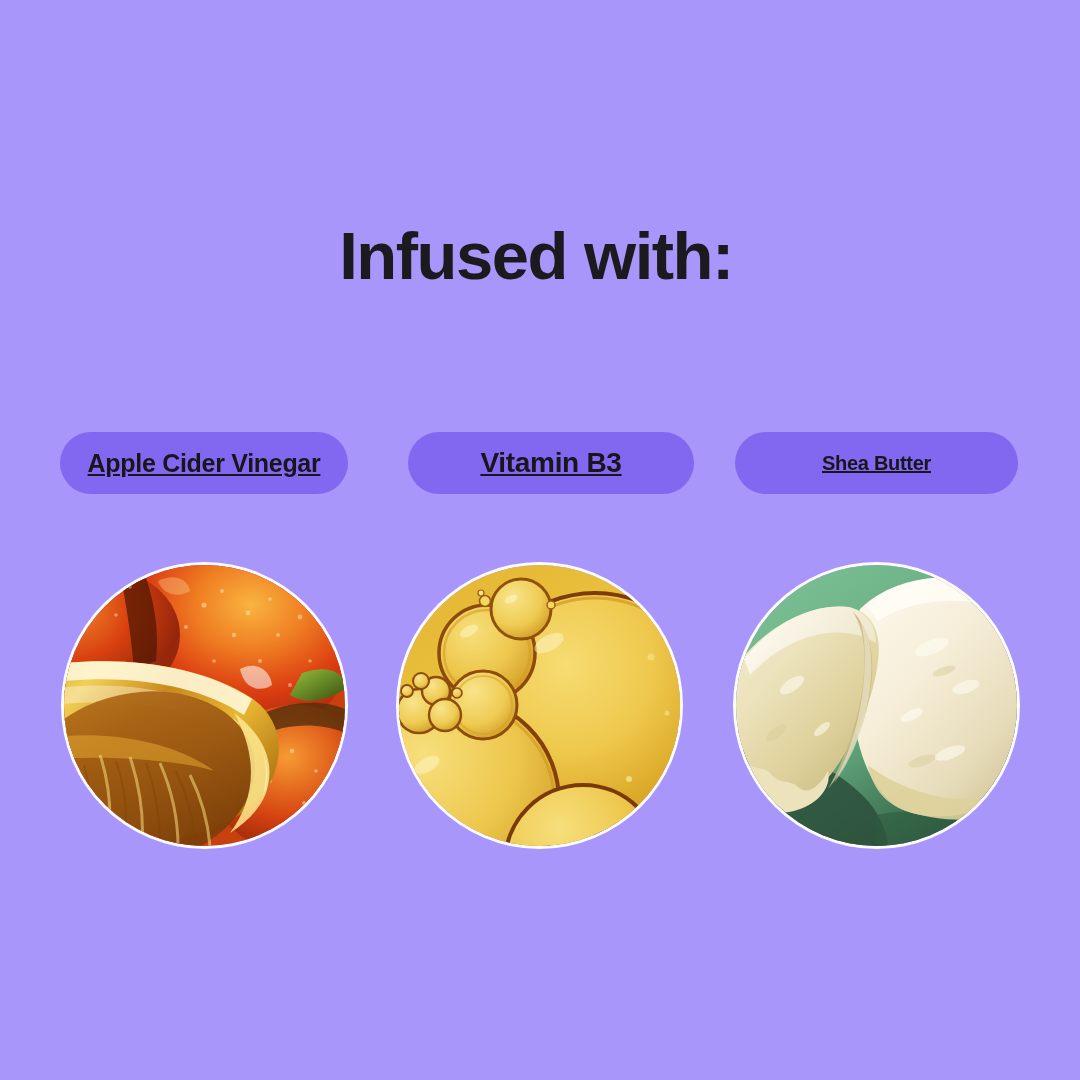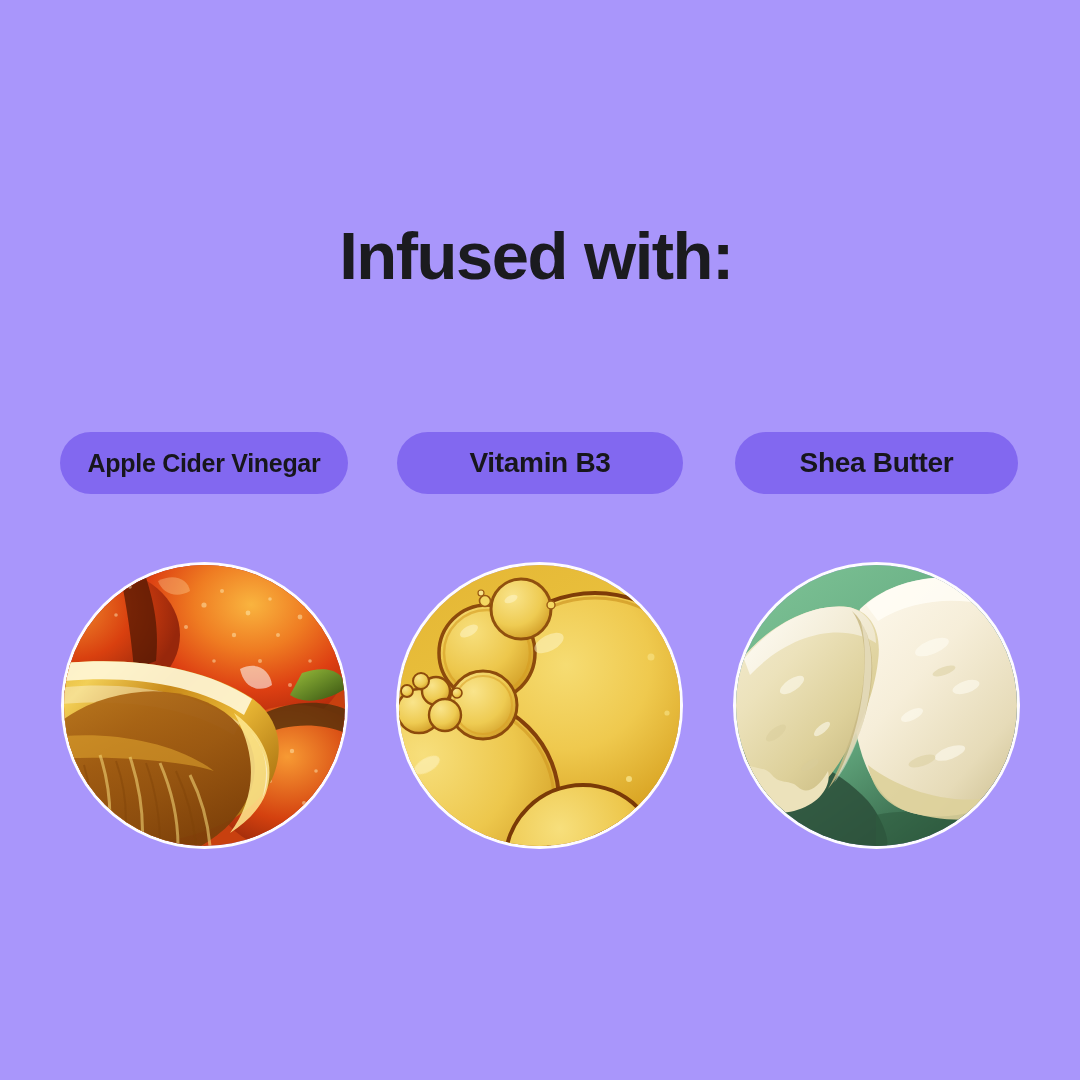--- a/index.html
+++ b/index.html
@@ -38,27 +38,28 @@
     background:#8268f0;
     display:flex;
     align-items:center;
     justify-content:center;
   }
   .pill-label {
     color:#17161c;
     font-weight:bold;
     letter-spacing:-0.3px;
     white-space:nowrap;
+    text-decoration:underline;
   }
   .pill-0 { left:60px;  width:288px; }
-  .pill-1 { left:397px; width:286px; }
+  .pill-1 { left:408px; width:286px; }
   .pill-2 { left:735px; width:283px; }
   .pill-0 .pill-label { font-size:25px; }
   .pill-1 .pill-label { font-size:28px; }
-  .pill-2 .pill-label { font-size:28px; }
+  .pill-2 .pill-label { font-size:20px; }
 
   
   .circle-row { position:absolute; left:0; top:565px; width:1080px; height:282px; }
   .circle {
     position:absolute;
     top:0;
     width:281px; height:281px;
     border-radius:50%;
     overflow:hidden;
     box-shadow:0 0 0 3px #fdfbff;

